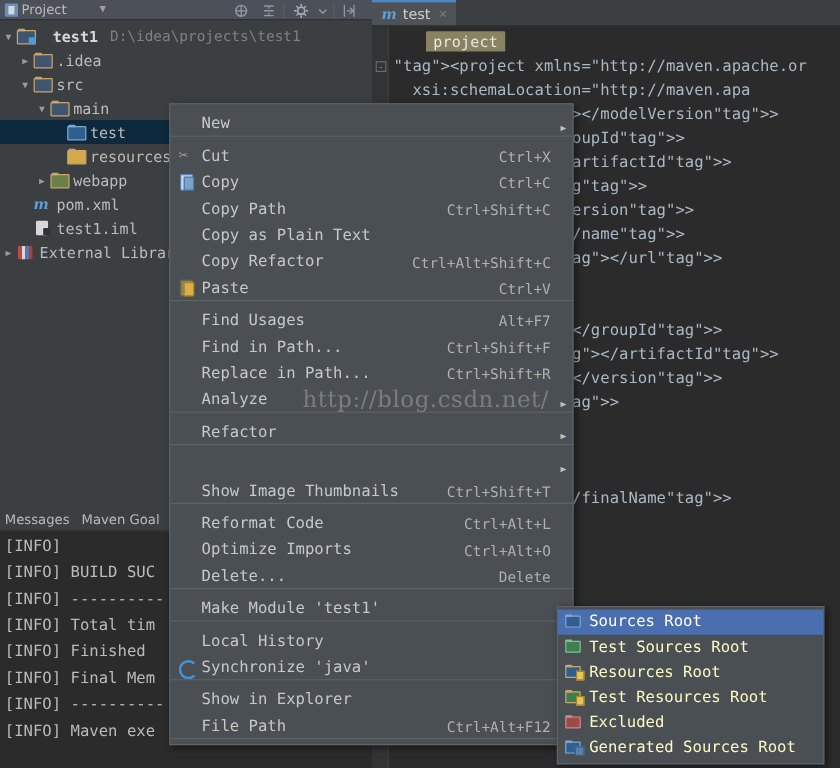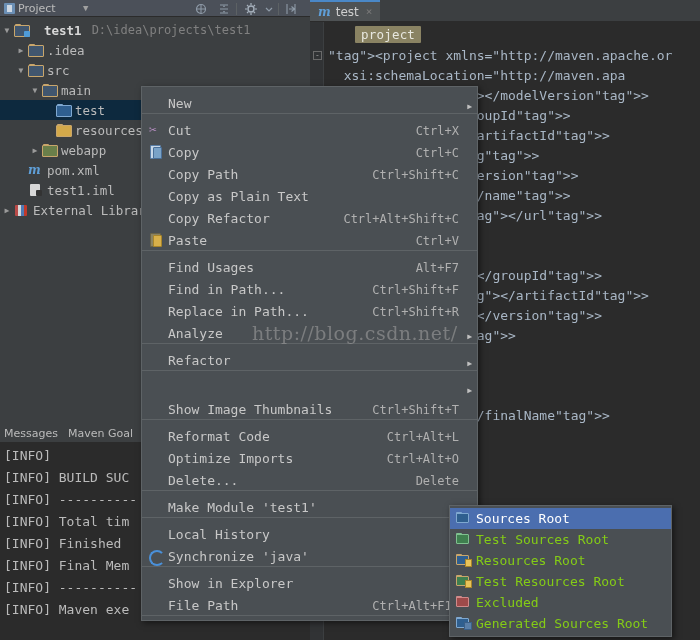--- a/index.html
+++ b/index.html
@@ -162,25 +162,25 @@
                      border:1px solid #a8852a; border-radius:1px; }
   .ic-sync::before { content:""; position:absolute; left:3px; top:2px;
                      width:12px; height:12px; border:2.5px solid #4a90d9;
                      border-radius:50%; border-right-color:transparent; }
   .ic-compare::before { content:""; position:absolute; left:2px; top:3px;
                         width:6px; height:9px; background:#c8a860; border:1px solid #8a7a40;}
   .ic-compare::after { content:""; position:absolute; left:9px; top:3px;
                        width:6px; height:9px; background:#7aa3c8; border:1px solid #4a6f98;}
 
   
-  #submenu { position:absolute; left:449px; top:505px; width:223px;
+  #submenu { position:absolute; left:464px; top:505px; width:223px;
              background:#4a4f53; border:1px solid #5e6366; z-index:55;
              box-shadow:2px 2px 6px rgba(0,0,0,.5); padding:2px 0; }
   .si { height:21px; display:flex; align-items:center; font-size:13px;
-        color:#84cc16; padding-left:5px;
+        color:#fef9c3; padding-left:5px;
         font-family:"DejaVu Sans Mono","Liberation Mono",monospace; }
   .si.hi { background:#4b6eaf; color:#ffffff; }
   .sico { width:17px; height:13px; position:relative; flex:0 0 17px; margin-right:4px; }
   .sico .fld { position:absolute; left:1px; top:1px; width:13px; height:10px;
                border-radius:1px; }
   .sico .tab { position:absolute; left:1px; top:0; width:6px; height:2px; border-radius:1px 1px 0 0; }
   .sico .ov { position:absolute; right:0px; bottom:0px; width:7px; height:8px;
               background:#e8c45a; border:1px solid #a8852a; }
   .sico .ov2 { position:absolute; right:0px; bottom:0px; width:8px; height:8px;
                background:#5a7fa8; border:1px solid #3a5f88; }

